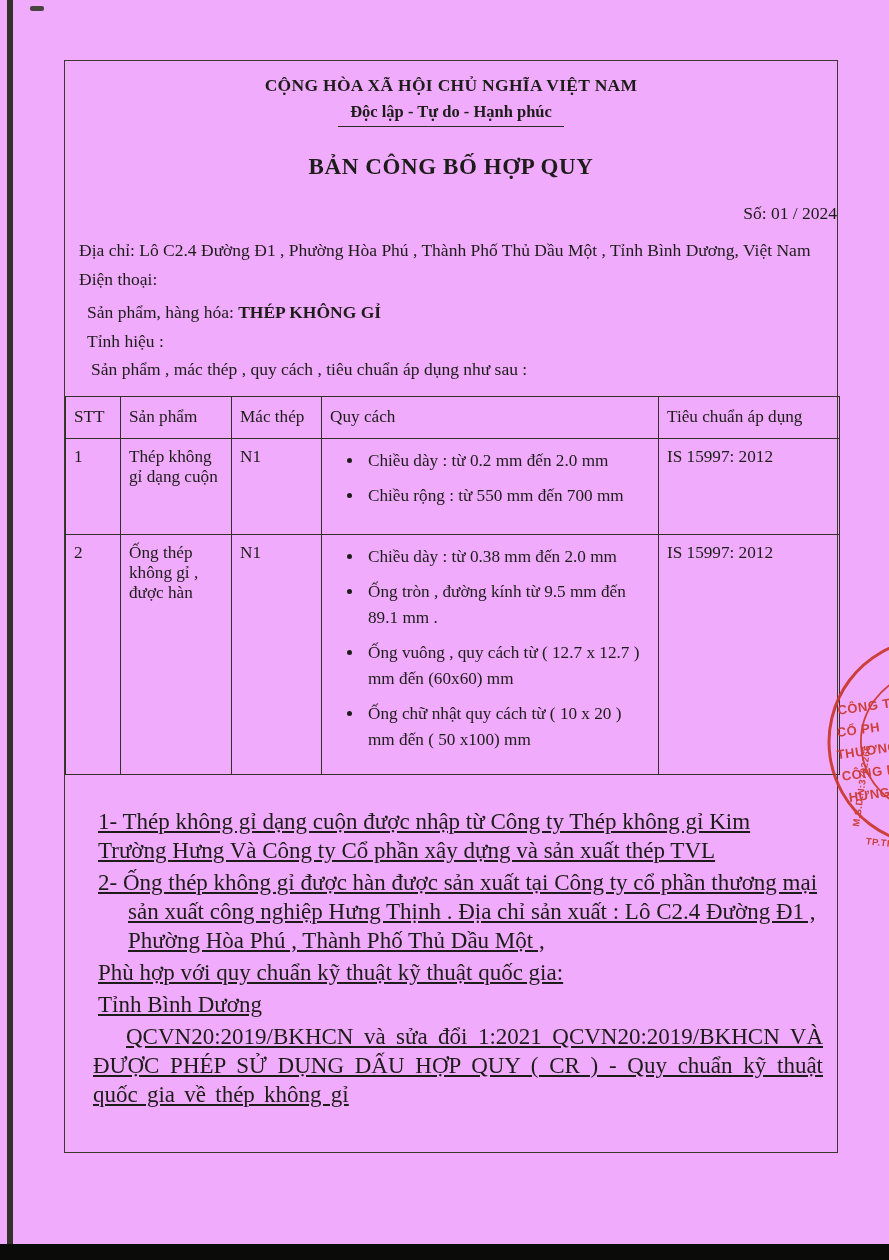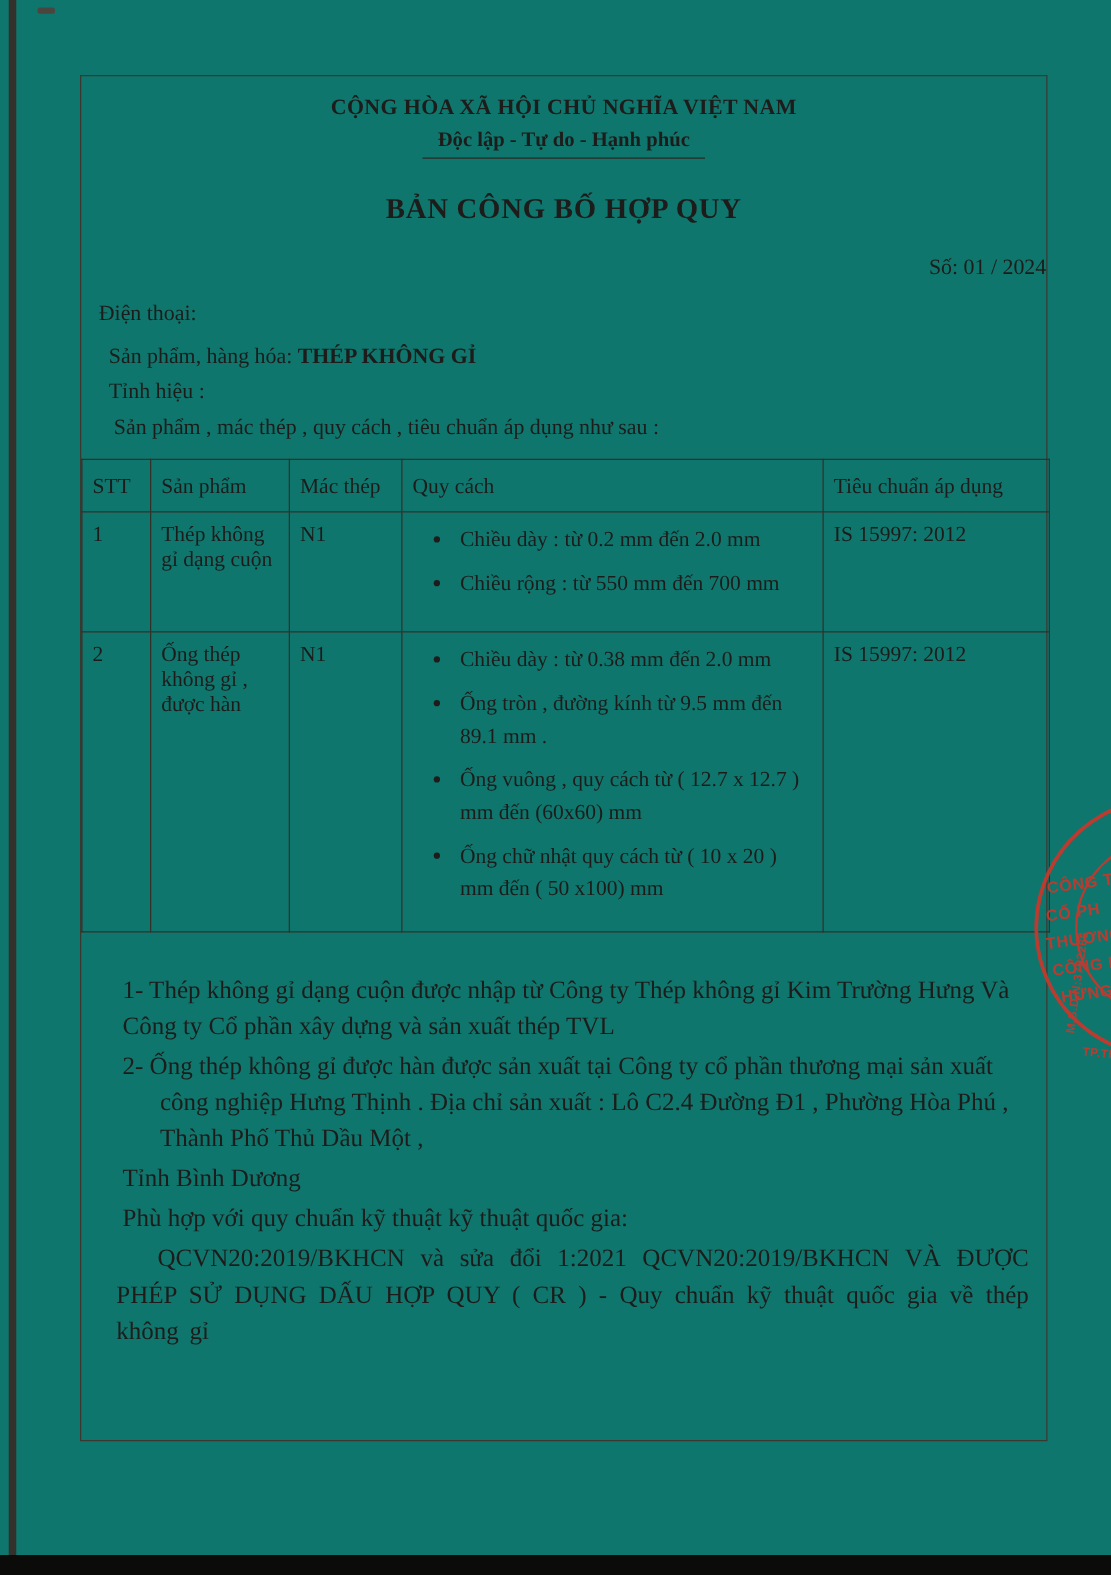--- a/index.html
+++ b/index.html
@@ -1,21 +1,21 @@
 <!DOCTYPE html>
 <html><head>
 <meta charset="utf-8">
 <style>
   * { margin: 0; padding: 0; box-sizing: border-box; }
   html, body { background: #e8e6e0; }
   .page {
     position: relative;
     width: 889px;
     height: 1260px;
-    background: #0f766e;
+    background: #f0abfc;
     overflow: hidden;
     font-family: "Liberation Serif", "DejaVu Serif", serif;
     color: #1d1c1a;
   }
   
   .scan-left  { position: absolute; left: 7px; top: 0; width: 6px; height: 1244px; background: #34312c; }
   .scan-bottom{ position: absolute; left: 0; bottom: 0; width: 100%; height: 16px; background: #0b0b0a; }
   .scan-speck { position: absolute; left: 30px; top: 6px; width: 14px; height: 5px; background: #4a463f; border-radius: 2px; }
 
   .frame {
@@ -41,21 +41,21 @@
   .conf-table th { vertical-align: middle; height: 42px; font-family: Liberation Serif, serif; }
   .c-stt { text-align: center; }
   .c-mt  { padding-left: 20px; }
   .just  { text-align: justify; }
   .row-1 td { height: 96px; }
   .row-2 td { height: 240px; }
   ul.qc-list { list-style: disc outside; margin: 1px 0 0 0; padding-left: 34px; line-height: 26px; }
   ul.qc-list li { margin-bottom: 9px; padding-left: 4px; }
   ul.qc-list li:last-child { margin-bottom: 0; }
 
-  .notes { padding: 0 14px; margin-top: 32px; font-size: 20px; line-height: 29px; }
+  .notes { padding: 0 14px; margin-top: 32px; font-size: 23px; line-height: 29px; text-decoration: underline; }
   .note        { margin-left: 19px; margin-bottom: 3px; }
   .note-hang   { margin-left: 19px; padding-left: 30px; text-indent: -30px; margin-bottom: 3px; }
   .note-plain  { margin-left: 19px; margin-bottom: 3px; }
   .final-par   { margin-left: 14px; text-indent: 33px; text-align: justify; word-spacing: 3.5px; margin-top: 2px; }
 
   
   .stamp { position: absolute; left: 812px; top: 622px; width: 240px; height: 240px; transform: rotate(-8deg); opacity: .92; }
   .stamp svg text { font-family: "Liberation Sans", "DejaVu Sans", sans-serif; font-weight: bold; fill: #c9382c; }
   .ring-outer { fill: none; stroke: #c9382c; stroke-width: 3; }
   .ring-inner { fill: none; stroke: #c9382c; stroke-width: 1.8; }
@@ -75,20 +75,21 @@
 
     <div class="country">CỘNG HÒA XÃ HỘI CHỦ NGHĨA VIỆT NAM</div>
     <div class="motto-wrap">
       <span class="motto">Độc lập - Tự do - Hạnh phúc</span>
     </div>
 
     <div class="doc-title">BẢN CÔNG BỐ HỢP QUY</div>
     <div class="doc-number">Số: 01 / 2024</div>
 
     <div class="info">
+      <div>Địa chỉ: Lô C2.4 Đường Đ1 , Phường Hòa Phú , Thành Phố Thủ Dầu Một , Tỉnh Bình Dương, Việt Nam</div>
       <div class="gap-after">Điện thoại:</div>
       <div class="ind-sm">
         <span>Sản phẩm, hàng hóa: </span><span class="bold">THÉP KHÔNG GỈ</span>
       </div>
       <div class="ind-sm">Tỉnh hiệu :</div>
       <div class="ind-md">Sản phẩm , mác thép , quy cách , tiêu chuẩn áp dụng như sau :</div>
     </div>
 
     <table class="conf-table">
       <colgroup>
@@ -131,22 +132,22 @@
           </ul>
         </td>
         <td>IS 15997: 2012</td>
       </tr>
     </tbody>
       </table>
 
     <div class="notes">
       <div class="note">1- Thép không gỉ dạng cuộn được nhập từ Công ty Thép không gỉ Kim Trường Hưng Và Công ty Cổ phần xây dựng và sản xuất thép TVL</div>
       <div class="note-hang">2- Ống thép không gỉ được hàn được sản xuất tại Công ty cổ phần thương mại sản xuất công nghiệp Hưng Thịnh . Địa chỉ sản xuất : Lô C2.4 Đường Đ1 , Phường Hòa Phú , Thành Phố Thủ Dầu Một ,</div>
+      <div class="note-plain">Phù hợp với quy chuẩn kỹ thuật kỹ thuật quốc gia:</div>
       <div class="note-plain">Tỉnh Bình Dương</div>
-      <div class="note-plain">Phù hợp với quy chuẩn kỹ thuật kỹ thuật quốc gia:</div>
       <div class="final-par">QCVN20:2019/BKHCN và sửa đổi 1:2021 QCVN20:2019/BKHCN VÀ ĐƯỢC PHÉP SỬ DỤNG DẤU HỢP QUY ( CR ) - Quy chuẩn kỹ thuật quốc gia về thép không gỉ</div>
     </div>
 
   </div>
 
   <div class="stamp">
     <svg width="240" height="240" viewBox="0 0 240 240">
       <circle class="ring-outer" cx="120" cy="120" r="103"></circle>
       <circle class="ring-inner" cx="120" cy="120" r="71"></circle>
       <text class="st-line" x="31" y="80">CÔNG TY</text>

